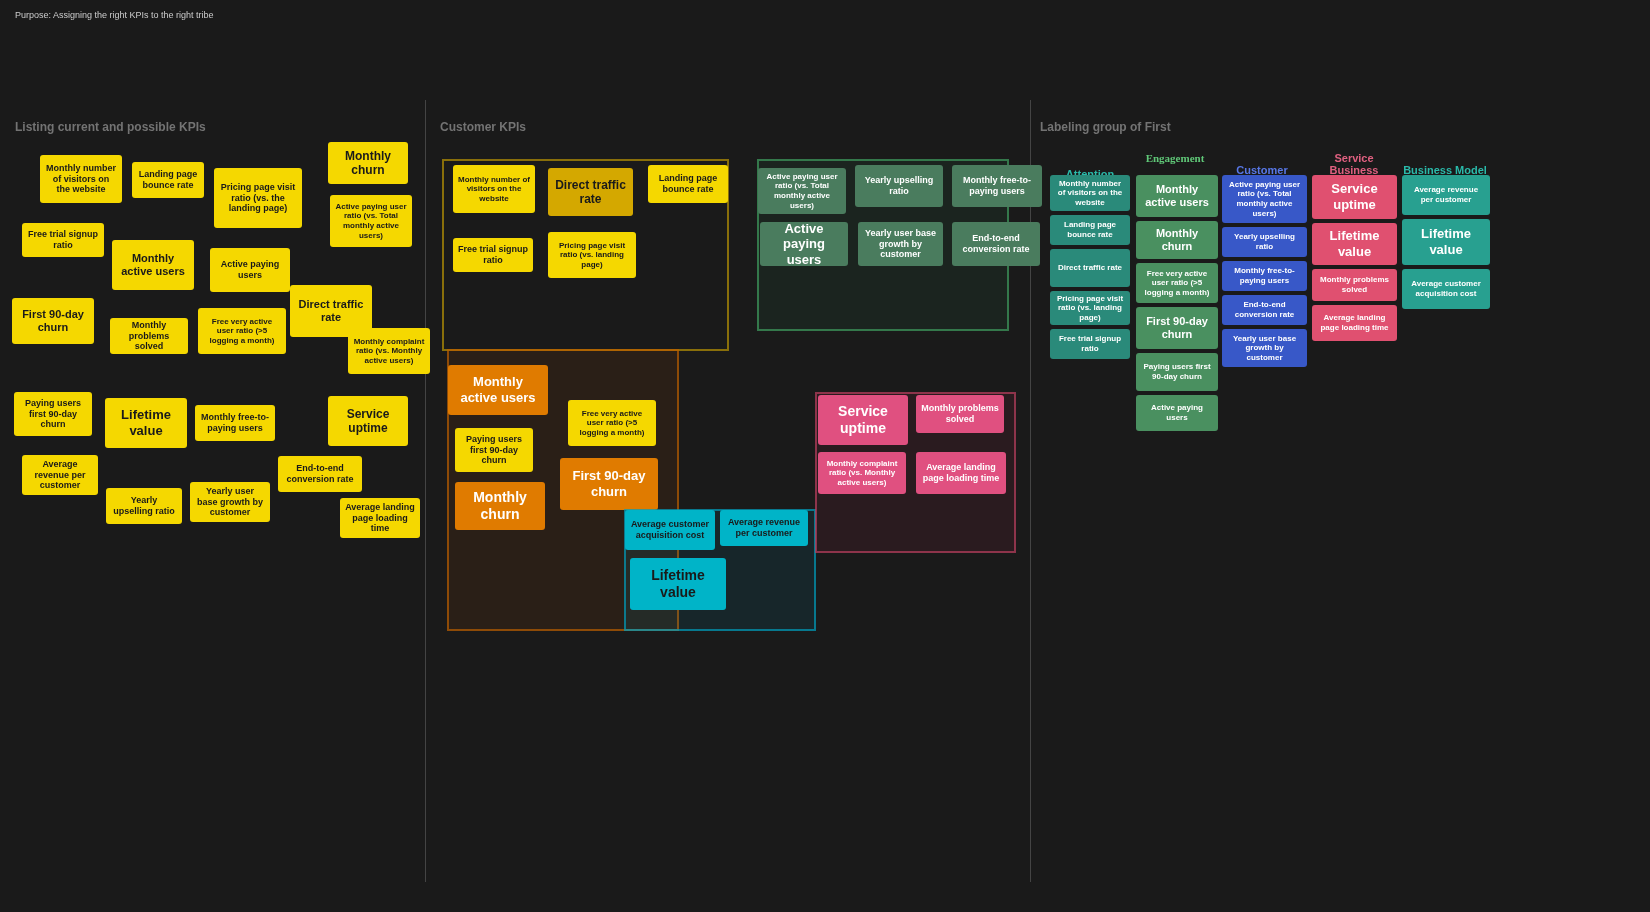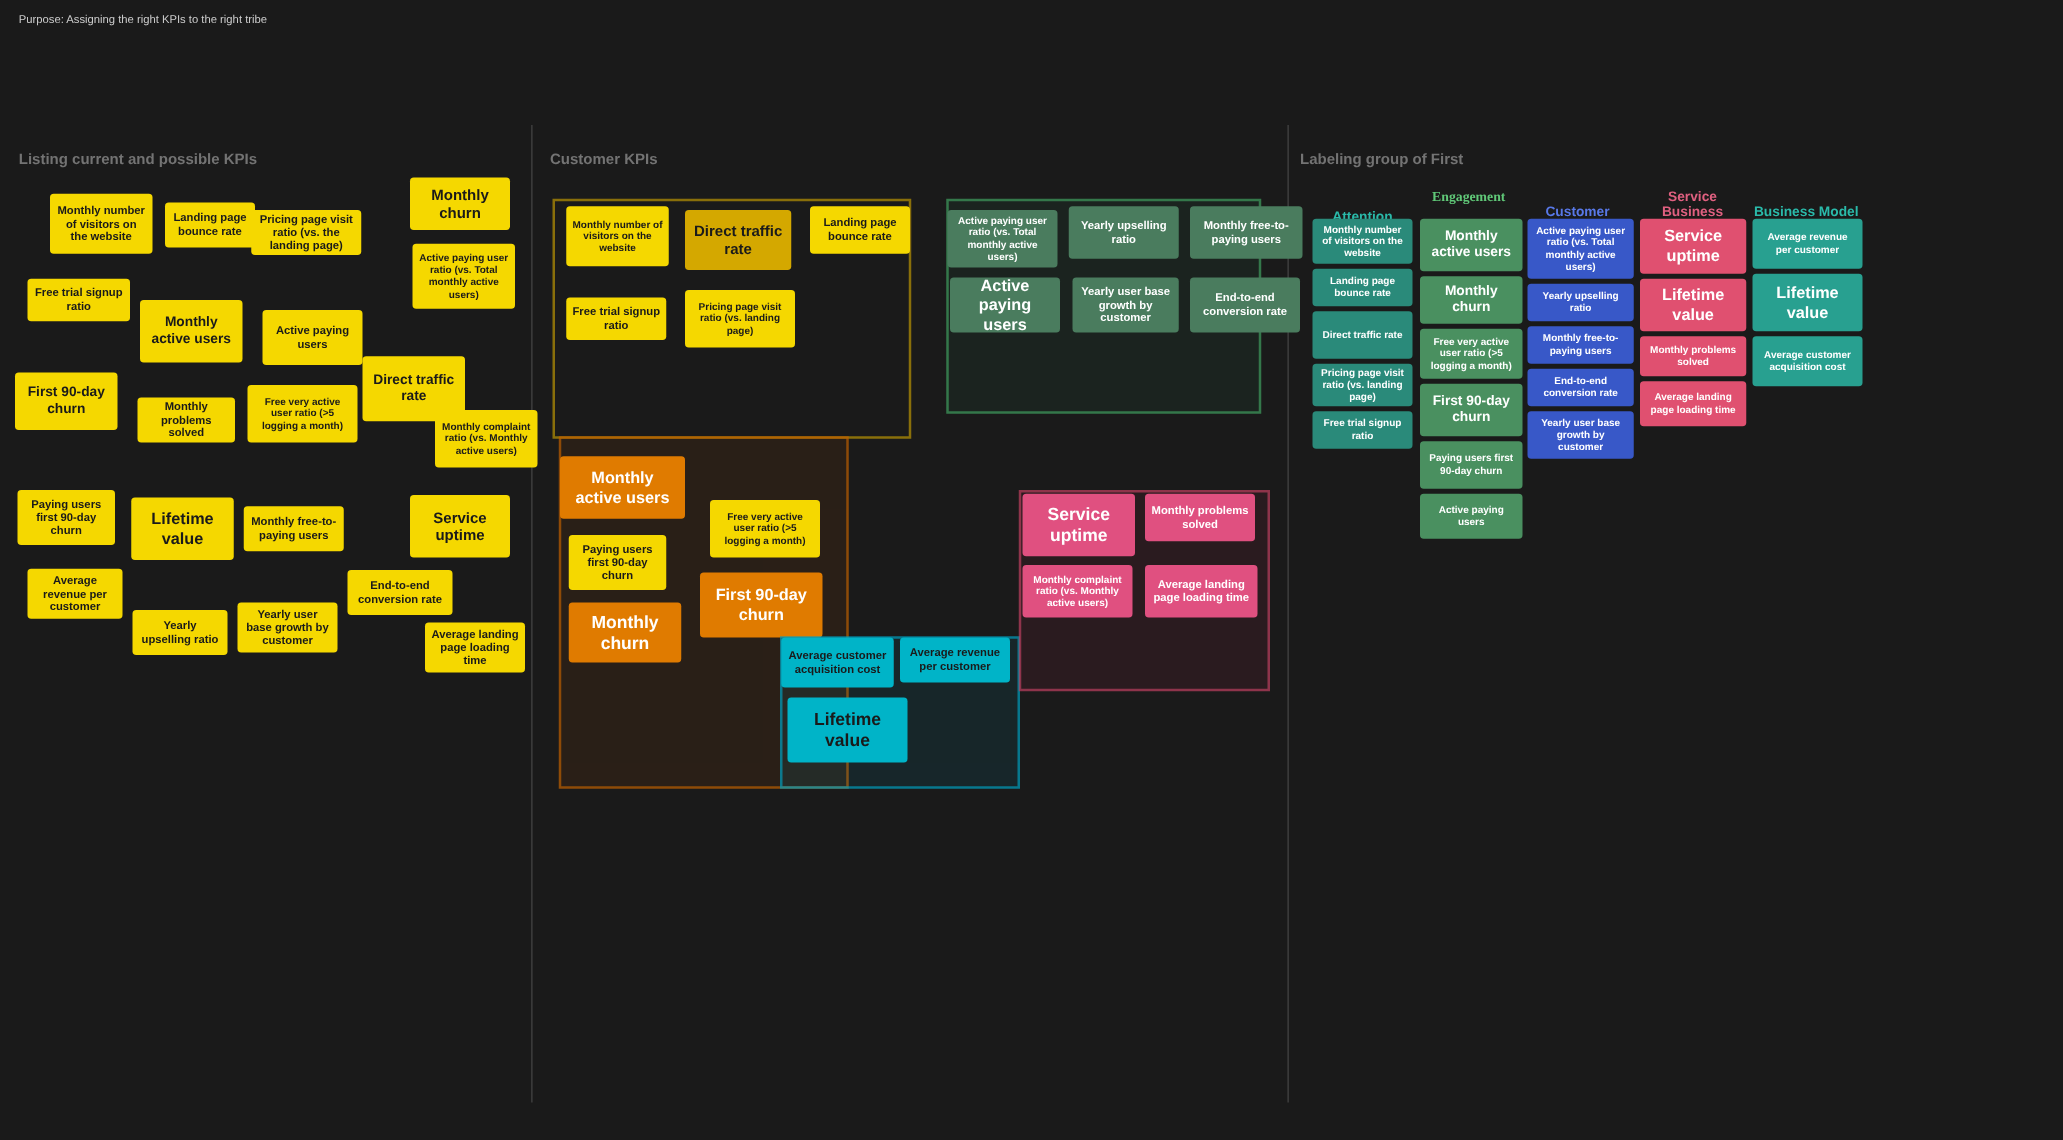--- a/index.html
+++ b/index.html
@@ -65,21 +65,21 @@
 
 <div class="section-header" style="top:120px; left:15px;">Listing current and possible KPIs</div>
 <div class="section-header" style="top:120px; left:440px;">Customer KPIs</div>
 <div class="section-header" style="top:120px; left:1040px;">Labeling group of First</div>
 
 <div class="v-divider" style="left:425px;"></div>
 <div class="v-divider" style="left:1030px;"></div>
 
 <div class="note note-yellow" style="left:40px;top:155px;width:82px;height:48px;">Monthly number of visitors on the website</div>
 <div class="note note-yellow" style="left:132px;top:162px;width:72px;height:36px;">Landing page bounce rate</div>
-<div class="note note-yellow" style="left:201px;top:168px;width:88px;height:36px;">Pricing page visit ratio (vs. the landing page)</div>
+<div class="note note-yellow" style="left:214px;top:168px;width:88px;height:60px;">Pricing page visit ratio (vs. the landing page)</div>
 <div class="note note-yellow" style="left:328px;top:142px;width:80px;height:42px;font-size:12px;">Monthly churn</div>
 
 <div class="note note-yellow" style="left:22px;top:223px;width:82px;height:34px;">Free trial signup ratio</div>
 <div class="note note-yellow" style="left:112px;top:240px;width:82px;height:50px;font-size:11px;">Monthly active users</div>
 <div class="note note-yellow" style="left:210px;top:248px;width:80px;height:44px;">Active paying users</div>
 <div class="note note-yellow" style="left:330px;top:195px;width:82px;height:52px;font-size:8px;">Active paying user ratio (vs. Total monthly active users)</div>
 
 <div class="note note-yellow" style="left:12px;top:298px;width:82px;height:46px;font-size:11px;">First 90-day churn</div>
 <div class="note note-yellow" style="left:110px;top:318px;width:78px;height:36px;">Monthly problems solved</div>
 <div class="note note-yellow" style="left:198px;top:308px;width:88px;height:46px;font-size:8px;">Free very active user ratio (&gt;5 logging a month)</div>

